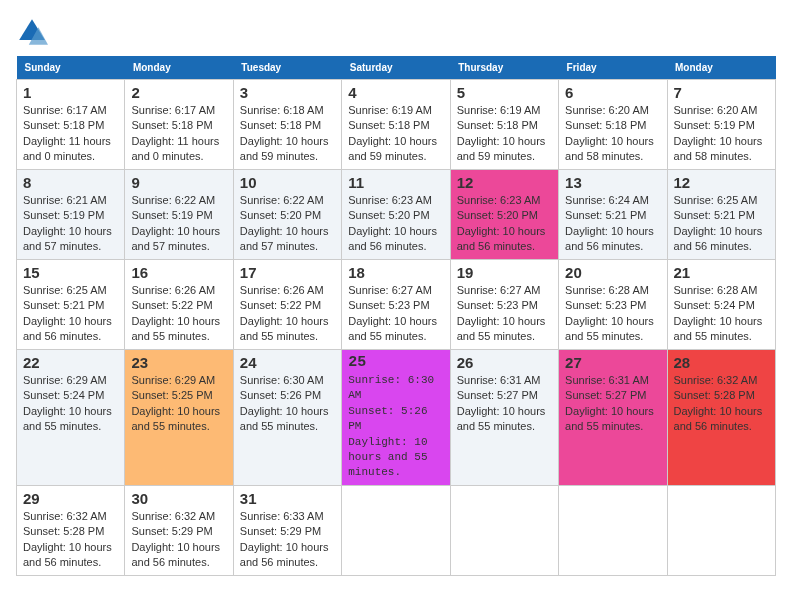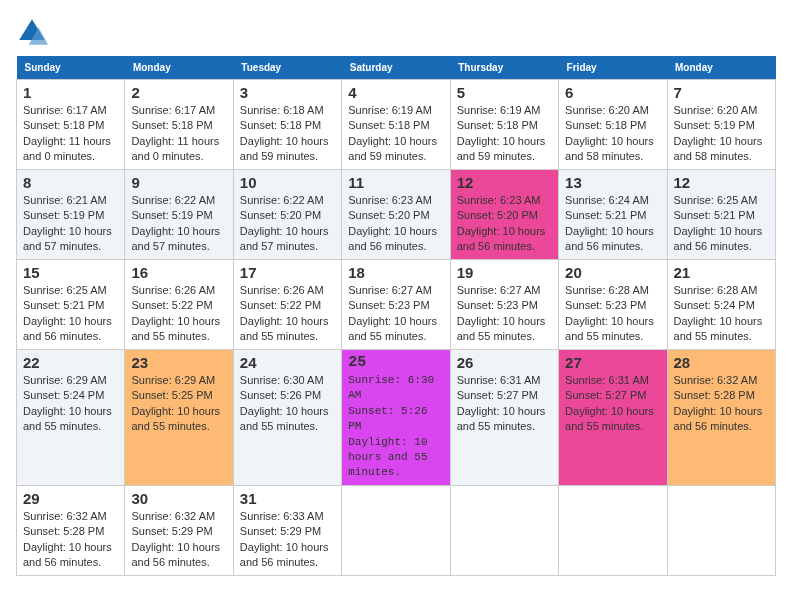--- a/index.html
+++ b/index.html
@@ -236,21 +236,21 @@
             <div class="day-info">Sunrise: 6:30 AM<br>Sunset: 5:26 PM<br>Daylight: 10 hours and 55 minutes.</div>
           </td>
           <td style="background: rgb(240, 244, 248);">
             <span class="day-number">26</span>
             <div class="day-info">Sunrise: 6:31 AM<br>Sunset: 5:27 PM<br>Daylight: 10 hours and 55 minutes.</div>
           </td>
           <td style="background: #ec4899; margin-left: 6px;">
             <span class="day-number">27</span>
             <div class="day-info">Sunrise: 6:31 AM<br>Sunset: 5:27 PM<br>Daylight: 10 hours and 55 minutes.</div>
           </td>
-          <td style="background: #fdba74;">
+          <td style="background: #ef4444;">
             <span class="day-number">28</span>
             <div class="day-info">Sunrise: 6:32 AM<br>Sunset: 5:28 PM<br>Daylight: 10 hours and 56 minutes.</div>
           </td>
         </tr>
         <tr>
           <td>
             <span class="day-number">29</span>
             <div class="day-info">Sunrise: 6:32 AM<br>Sunset: 5:28 PM<br>Daylight: 10 hours and 56 minutes.</div>
           </td>
           <td>

